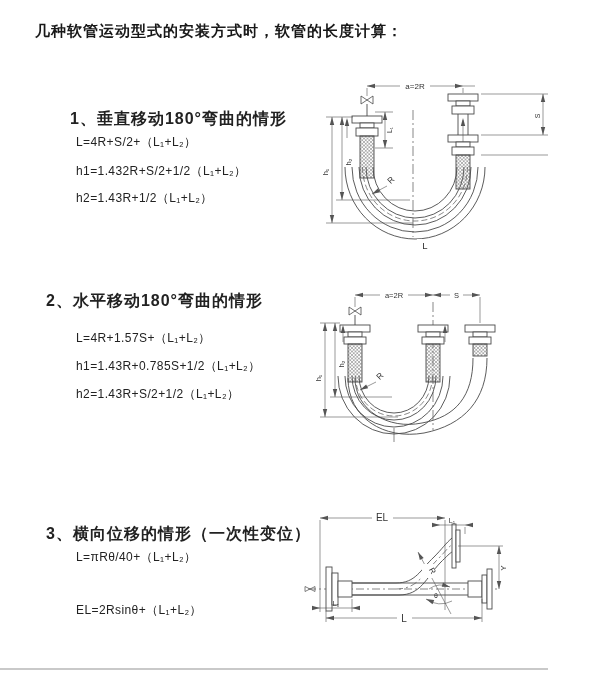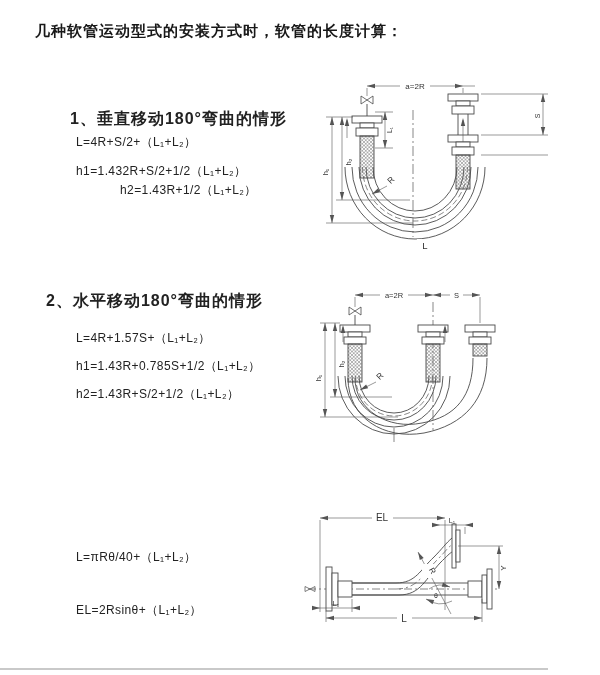--- a/index.html
+++ b/index.html
@@ -20,27 +20,28 @@
 </head>
 <body>
 
 <div id="page">
 
   <div class="abs doc-title" style="left:35px;top:22px;">几种软管运动型式的安装方式时，软管的长度计算：</div>
 
   <div class="abs sec-head" style="left:46px;top:110px;margin-left:24px;">1、垂直移动180°弯曲的情形</div>
   <div class="abs formula" style="left:76px;top:136px;">L=4R+S/2+（L₁+L₂）</div>
   <div class="abs formula" style="left:76px;top:165px;">h1=1.432R+S/2+1/2（L₁+L₂）</div>
-  <div class="abs formula" style="left:76px;top:184px;margin-left:44px;">h2=1.43R+1/2（L₁+L₂）</div>
+  <div class="abs formula" style="left:76px;top:192px;">h2=1.43R+1/2（L₁+L₂）</div>
 
   <div class="abs sec-head" style="left:46px;top:292px;">2、水平移动180°弯曲的情形</div>
   <div class="abs formula" style="left:76px;top:332px;">L=4R+1.57S+（L₁+L₂）</div>
   <div class="abs formula" style="left:76px;top:360px;">h1=1.43R+0.785S+1/2（L₁+L₂）</div>
   <div class="abs formula" style="left:76px;top:388px;">h2=1.43R+S/2+1/2（L₁+L₂）</div>
 
+  <div class="abs sec-head" style="left:46px;top:525px;">3、横向位移的情形（一次性变位）</div>
   <div class="abs formula" style="left:76px;top:551px;">L=πRθ/40+（L₁+L₂）</div>
   <div class="abs formula" style="left:76px;top:604px;">EL=2Rsinθ+（L₁+L₂）</div>
 
   <svg style="left:315px;top:72px;" width="280" height="190" viewBox="0 0 280 190">
     <defs>
       <path id="ah1" d="M0,0 L8,2.2 L8,-2.2 Z" fill="#555"></path>
       <pattern id="br1" width="3.5" height="3.5" patternUnits="userSpaceOnUse">
         <path d="M0,3.5 L3.5,0 M0,0 L3.5,3.5" stroke="#6a6a6a" stroke-width="0.5"></path>
       </pattern>
     </defs>

